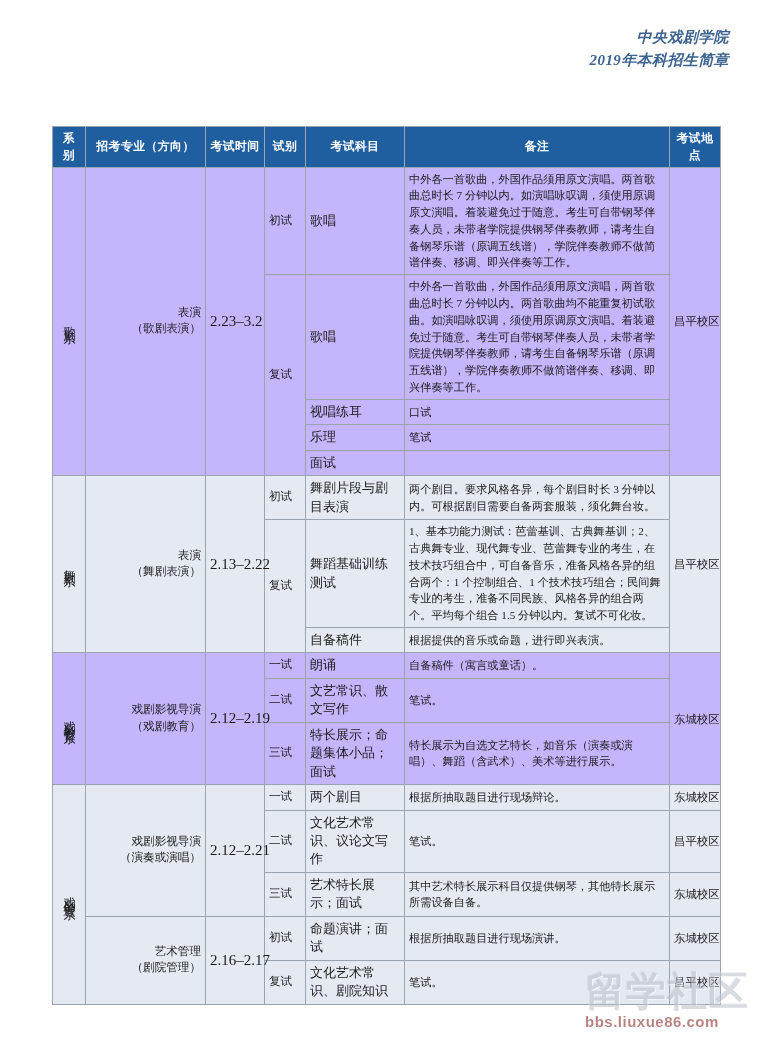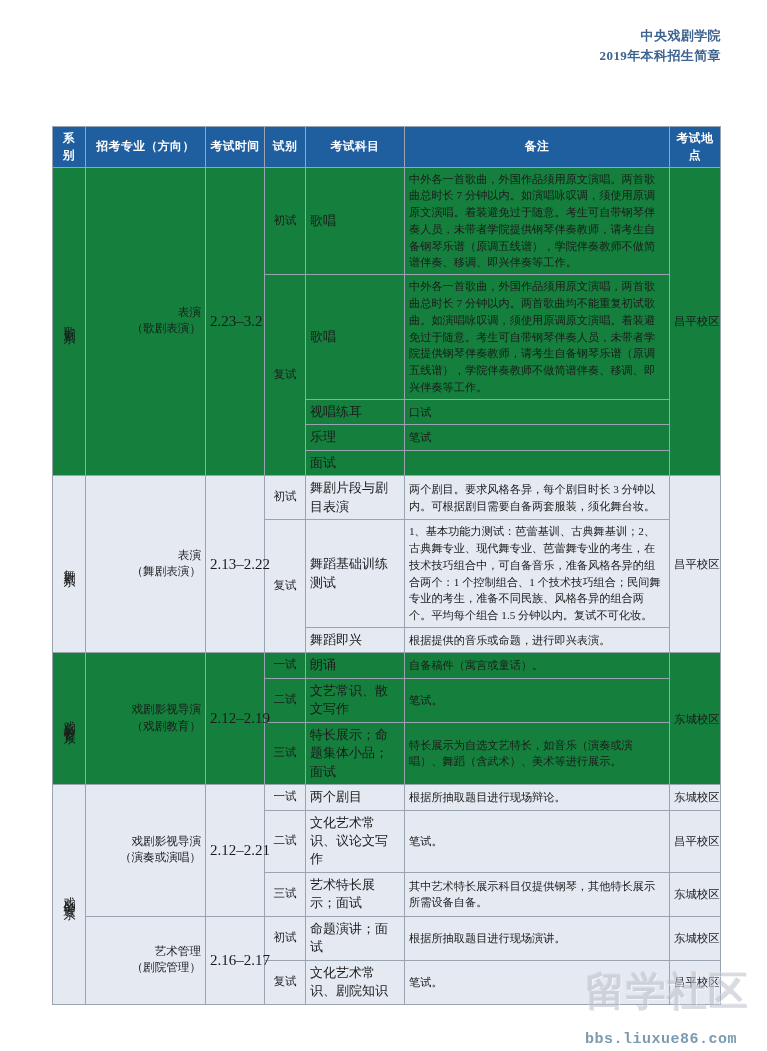--- a/index.html
+++ b/index.html
@@ -13,26 +13,27 @@
     font-family: "Liberation Serif", "DejaVu Serif", serif;
     color: #1a1a1a;
     position: relative;
     overflow: hidden;
   }
 
   
   .page-header {
     position: absolute;
     top: 26px;
-    right: 46px;
+    right: 38px;
     text-align: right;
     line-height: 1.55;
     color: #3d6390;
-    font-size: 13px;
+    font-size: 15px;
     letter-spacing: 0.4px;
+    font-style: italic;
   }
   .page-header .line1 { font-weight: 600; }
   .page-header .line2 { font-weight: 600; }
 
   
   .table-wrap {
     position: absolute;
     left: 52px;
     top: 126px;
     width: 668px;
@@ -76,27 +77,27 @@
     letter-spacing: 3px;
     font-size: 12px;
     white-space: nowrap;
     padding: 0;
   }
   td.dept .vtxt {
     display: inline-block;
   }
   td.major   { text-align: right; font-size: 11.6px; }
   td.time    { text-align: left; font-size: 15px; white-space: nowrap; }
-  td.round   { text-align: center; font-size: 11.6px; }
+  td.round   { text-align: left; font-size: 11.6px; }
   td.subject { text-align: left; font-size: 13px; }
   td.note    { text-align: left; font-size: 11.2px; line-height: 1.5; padding: 4px 5px; }
   td.place   { font-size: 11.4px; white-space: nowrap; }
 
   tr.shaded > td { background: #e4e9f2; }
-  tr.plain  > td { background: #15803d; }
+  tr.plain  > td { background: #c4b5fd; }
 
   
   .watermark {
     position: absolute;
     right: 6px;
     bottom: 6px;
     width: 176px;
     height: 74px;
     pointer-events: none;
     opacity: 0.55;
@@ -105,26 +106,26 @@
     font-family: "DejaVu Sans", sans-serif;
     font-size: 40px;
     font-weight: 700;
     color: #b9bec8;
     letter-spacing: 1px;
     line-height: 1;
     text-shadow: 1px 1px 0 #ffffff, -1px -1px 0 #d7dbe2;
     white-space: nowrap;
   }
   .wm-sub {
-    font-family: Liberation Mono, monospace;
+    font-family: Liberation Sans, sans-serif;
     font-size: 15px;
     font-weight: 700;
-    color: #0c4a6e;
+    color: #7f1d1d;
     letter-spacing: 0.5px;
-    margin-top: 20px;
+    margin-top: 2px;
     text-shadow: 1px 1px 0 #ffffff;
     white-space: nowrap;
   }
 </style>
 </head>
 <body>
 
 <div class="page-header">
   <div class="line1">中央戏剧学院</div>
   <div class="line2">2019年本科招生简章</div>
@@ -195,21 +196,21 @@
         <td class="subject">舞剧片段与剧目表演</td>
         <td class="note">两个剧目。要求风格各异，每个剧目时长 3 分钟以内。可根据剧目需要自备两套服装，须化舞台妆。</td>
         <td class="place" rowspan="3">昌平校区</td>
       </tr>
       <tr class="shaded">
         <td class="round" rowspan="2">复试</td>
         <td class="subject">舞蹈基础训练测试</td>
         <td class="note">1、基本功能力测试：芭蕾基训、古典舞基训；2、古典舞专业、现代舞专业、芭蕾舞专业的考生，在技术技巧组合中，可自备音乐，准备风格各异的组合两个：1 个控制组合、1 个技术技巧组合；民间舞专业的考生，准备不同民族、风格各异的组合两个。平均每个组合 1.5 分钟以内。复试不可化妆。</td>
       </tr>
       <tr class="shaded">
-        <td class="subject">舞蹈即兴</td>
+        <td class="subject">自备稿件</td>
         <td class="note">根据提供的音乐或命题，进行即兴表演。</td>
       </tr>
 
       <tr class="plain">
         <td class="dept" rowspan="3"><span class="vtxt">戏剧教育系</span></td>
         <td class="major" rowspan="3">
           <div>戏剧影视导演</div>
           <div>（戏剧教育）</div>
         </td>
         <td class="time" rowspan="3">2.12–2.19</td>

